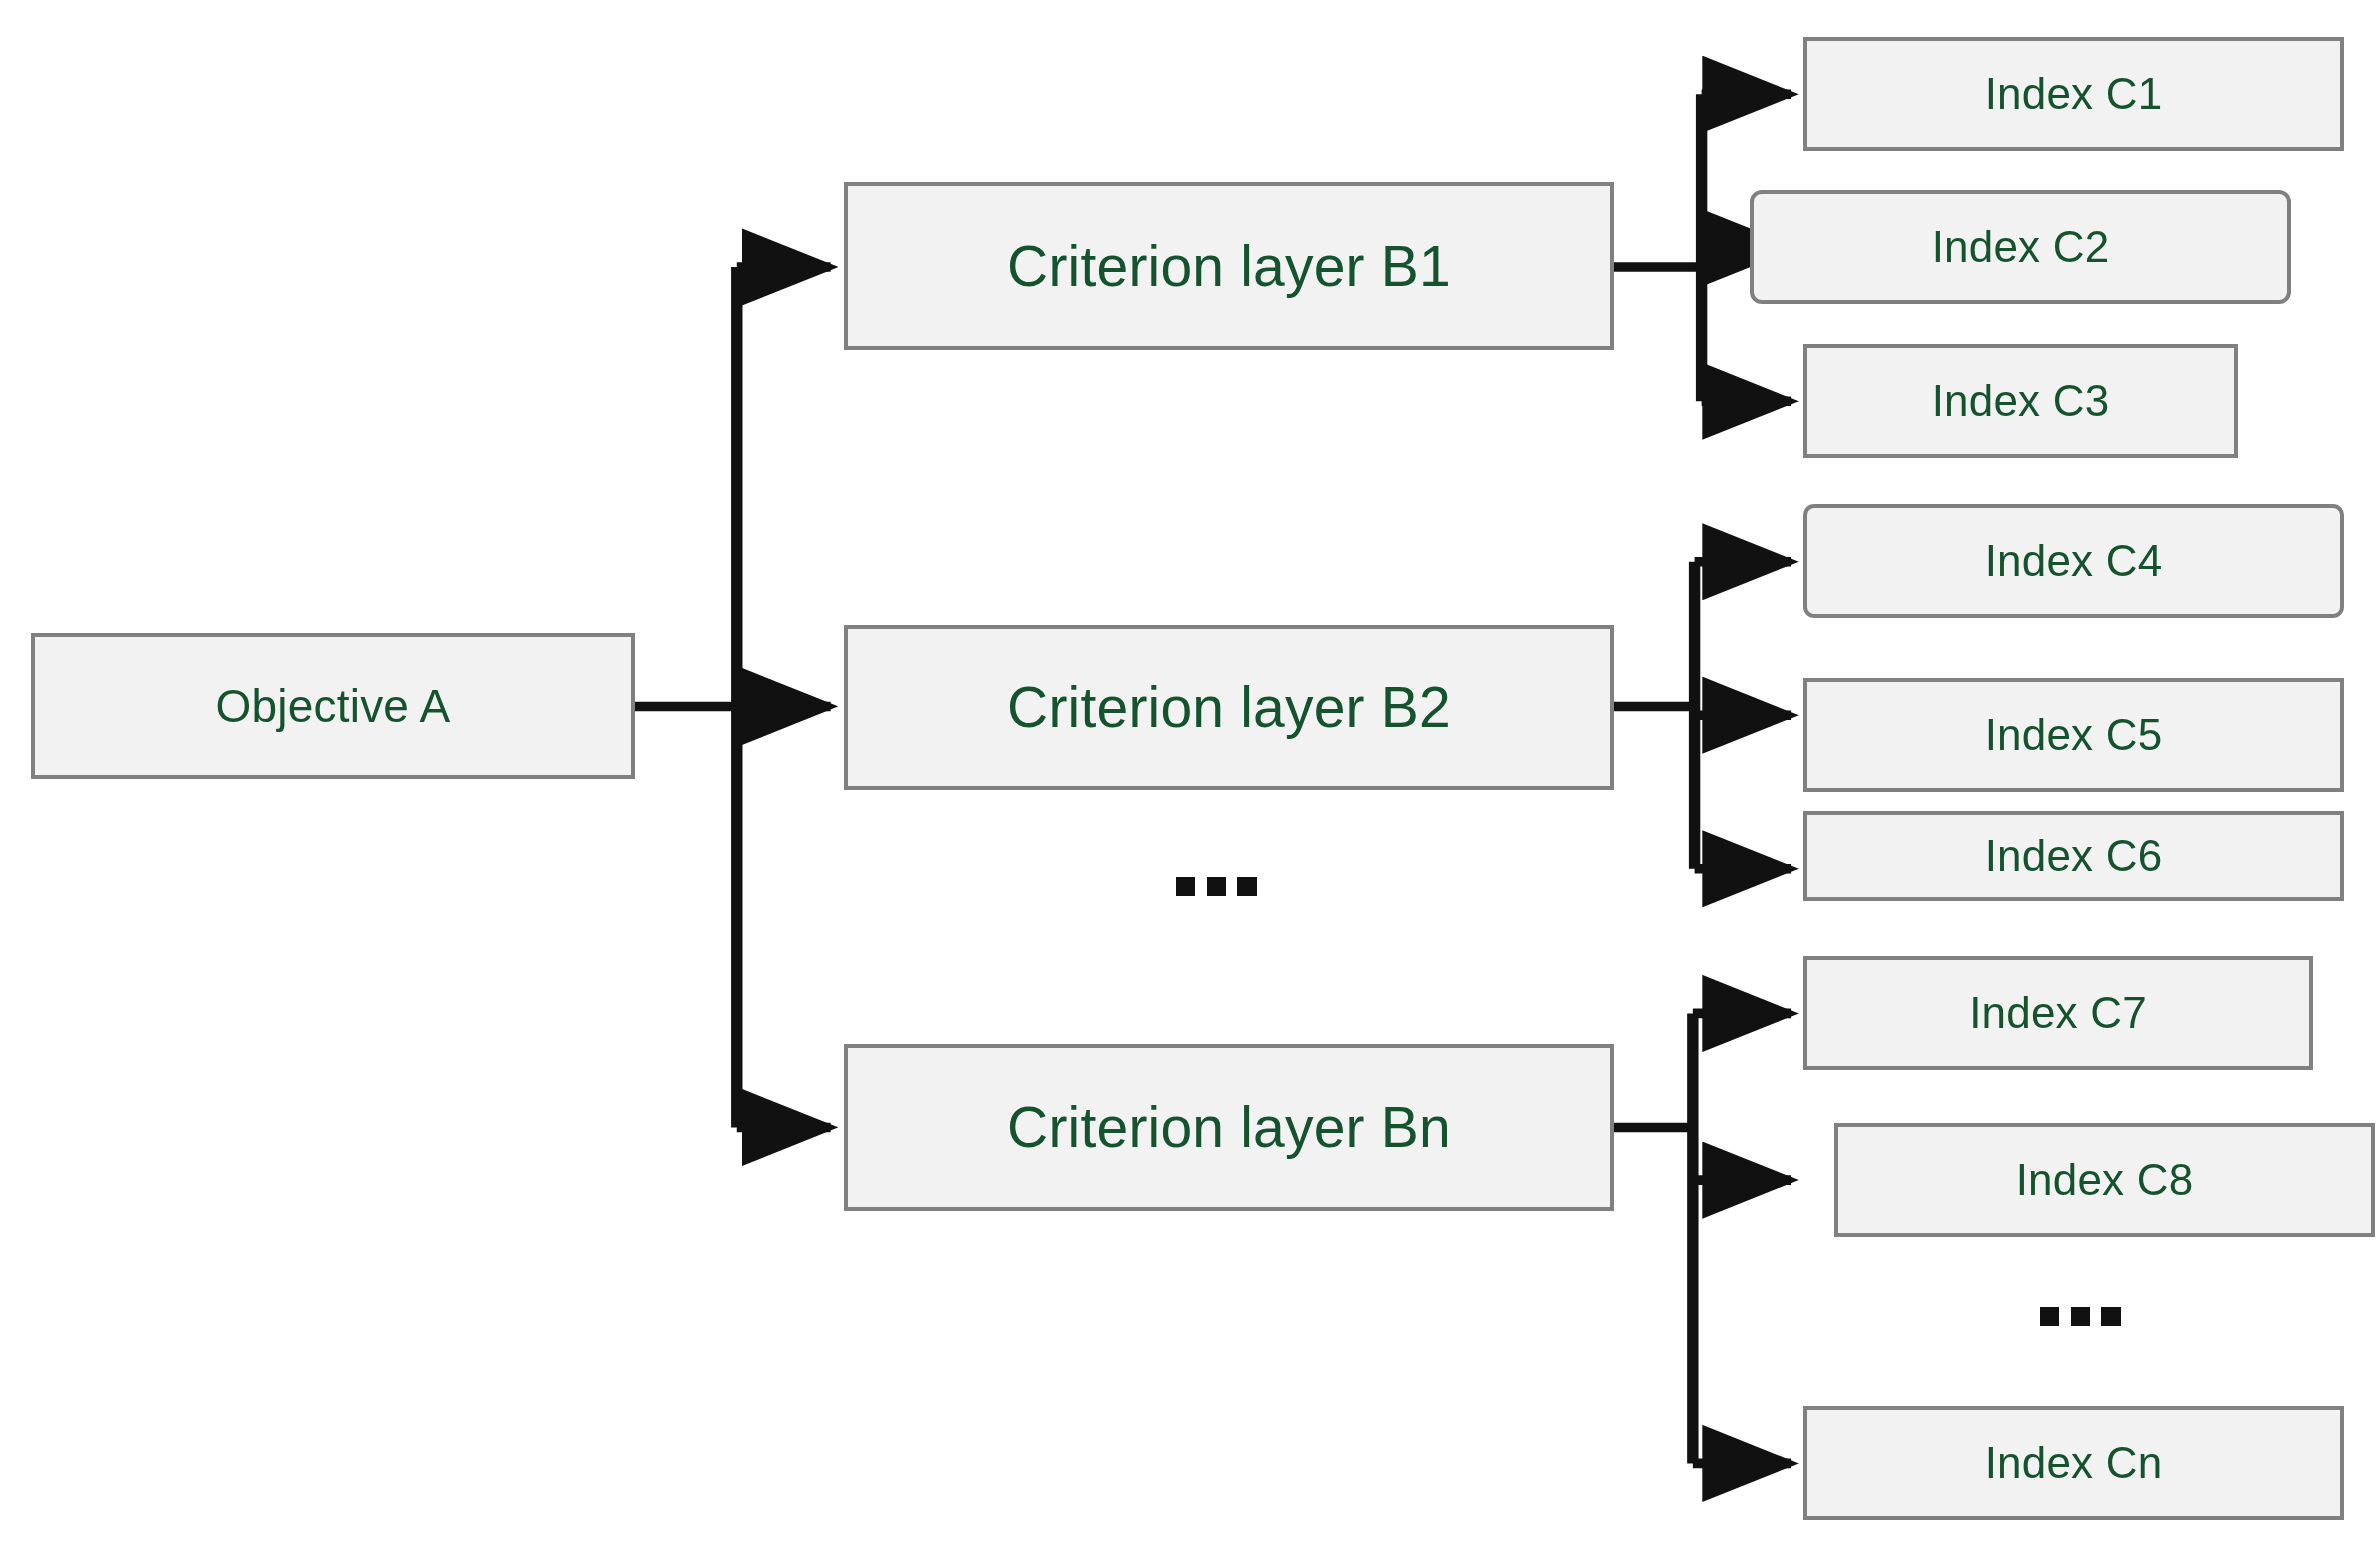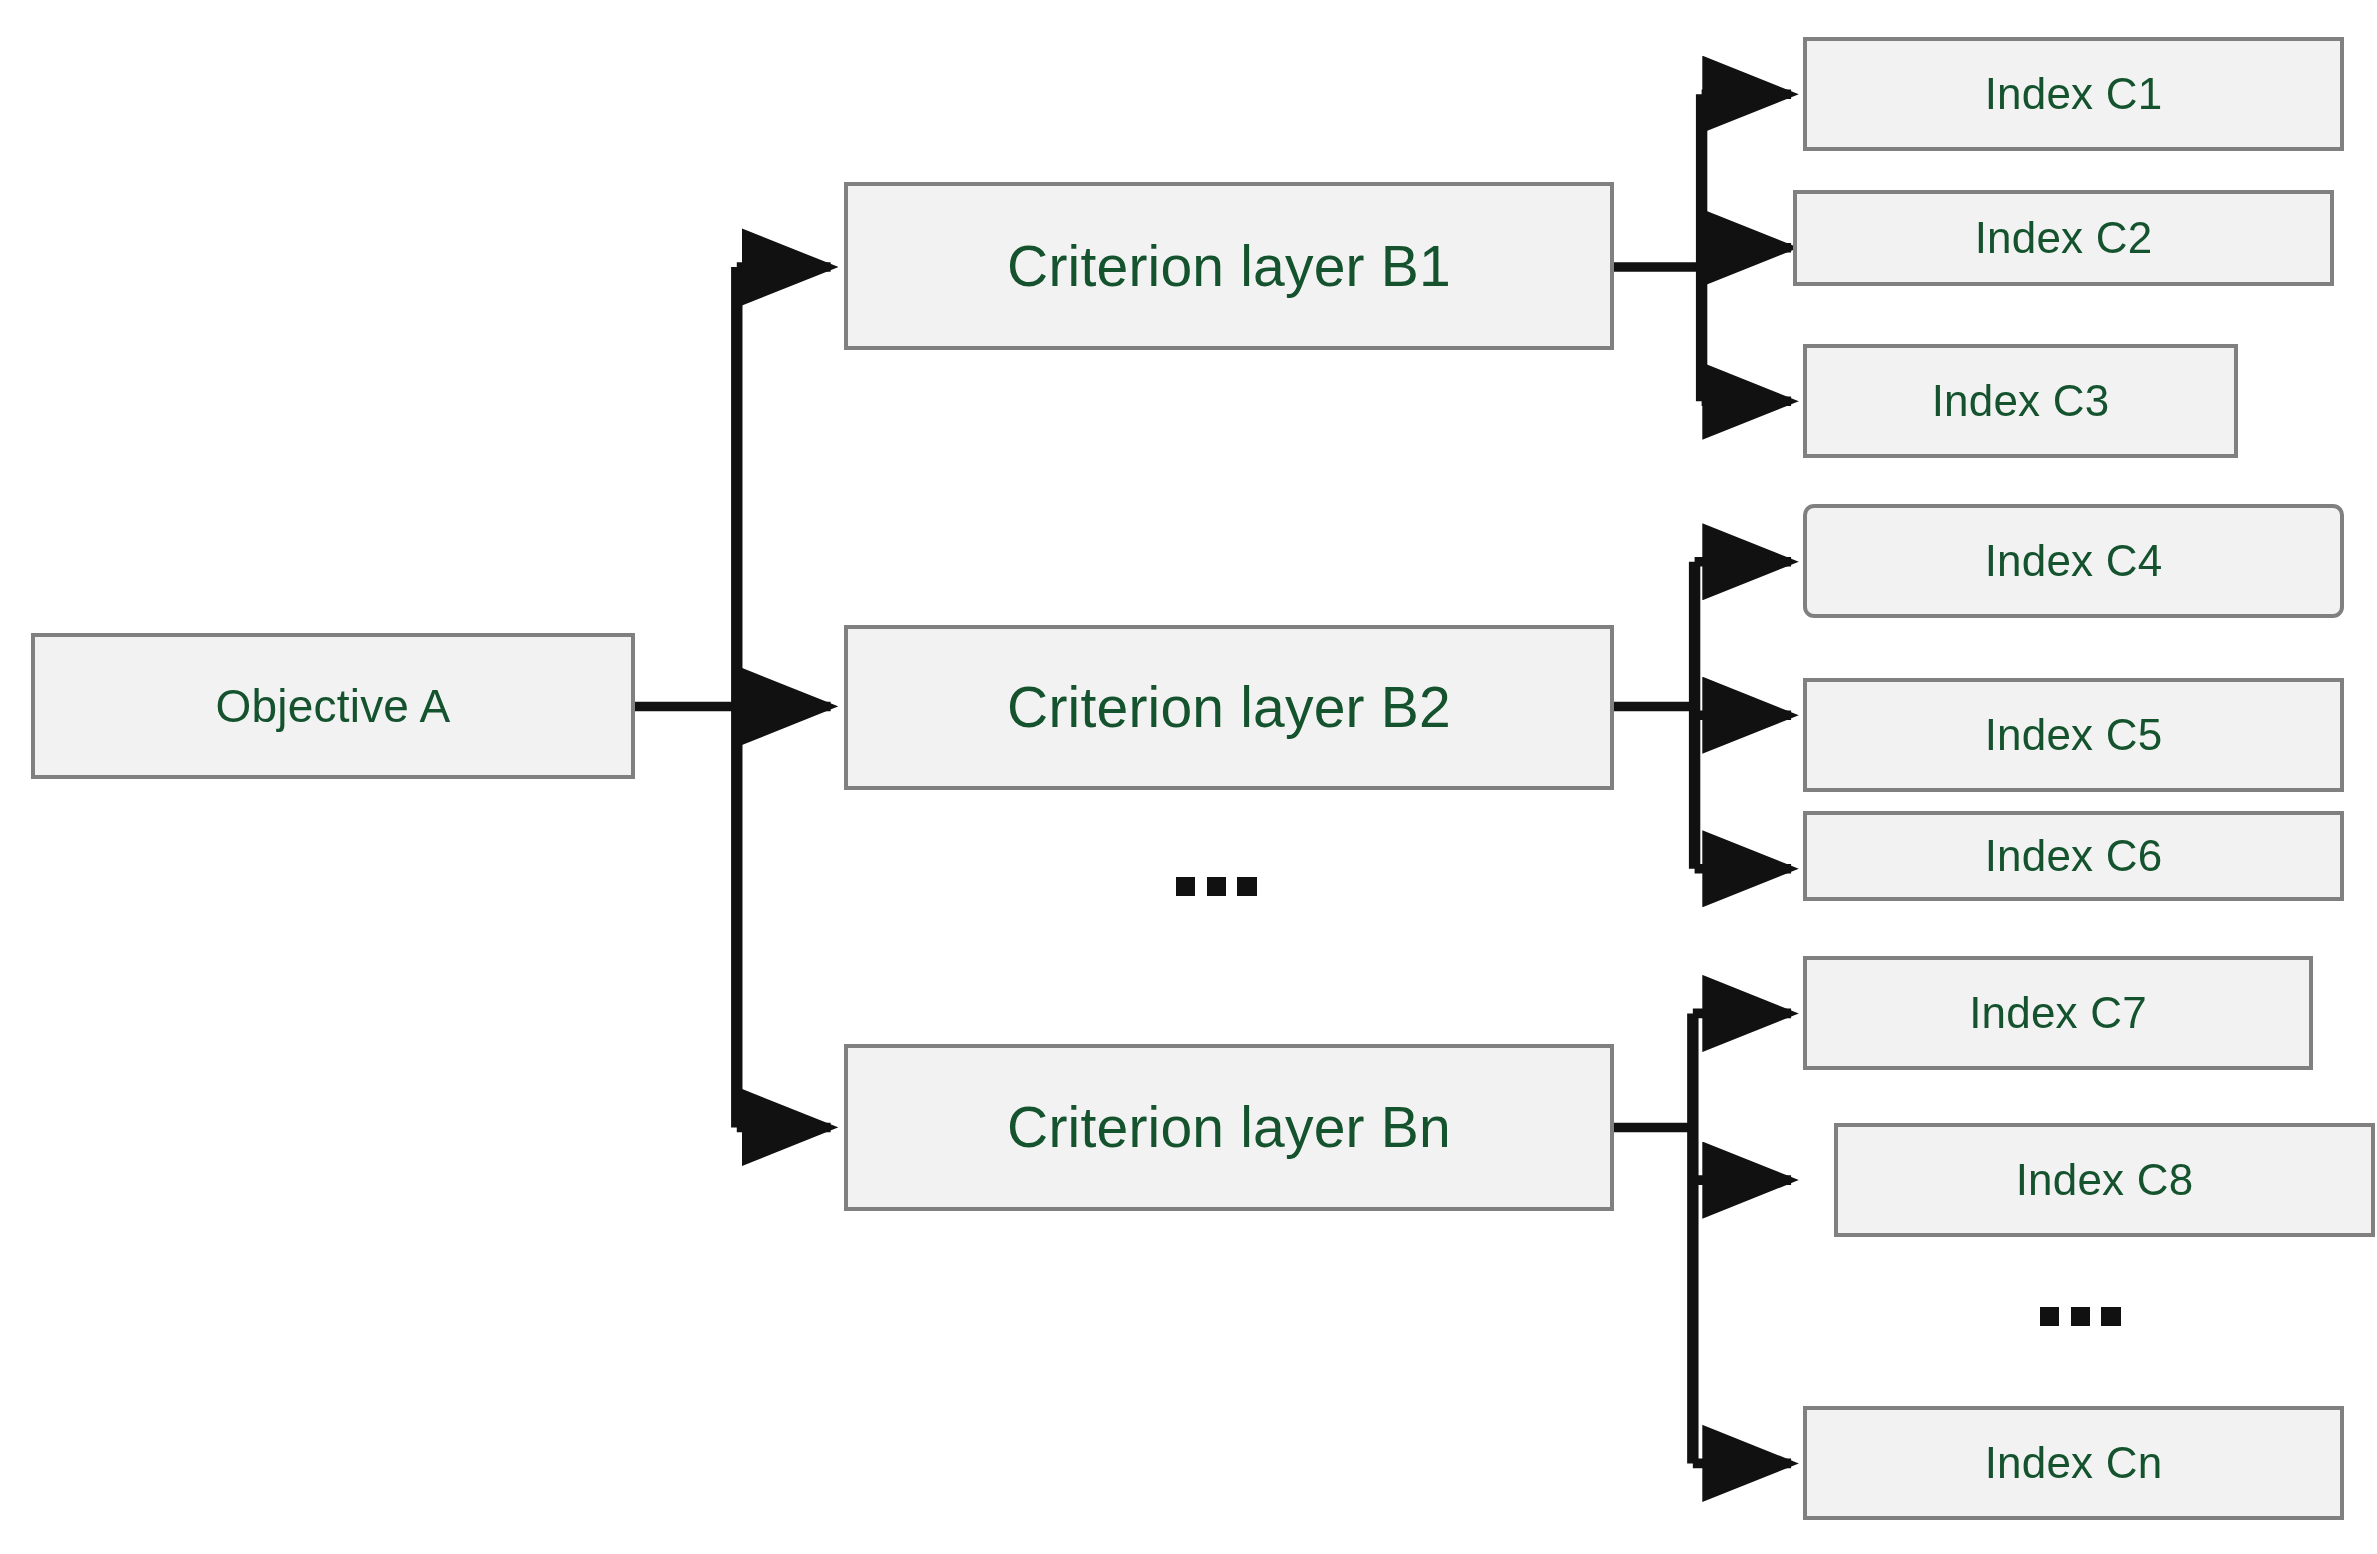--- a/index.html
+++ b/index.html
@@ -119,21 +119,21 @@
   </div>
 
   <div class="node node-criterion" style="left:844px; top:1044px; width:770px; height:167px;">
     <span class="node-label">Criterion layer Bn</span>
   </div>
 
   <div class="node node-index" style="left:1803px; top:37px; width:541px; height:114px;">
     <span class="node-label">Index C1</span>
   </div>
 
-  <div class="node node-index" style="left:1793px; top:190px; width:541px; height:96px;">
+  <div class="node node-index" style="left:1750px; top:190px; width:541px; height:114px;border-radius:12px;">
     <span class="node-label">Index C2</span>
   </div>
 
   <div class="node node-index" style="left:1803px; top:344px; width:435px; height:114px;">
     <span class="node-label">Index C3</span>
   </div>
 
   <div class="node node-index" style="left:1803px; top:504px; width:541px; height:114px;border-radius:11px;">
     <span class="node-label">Index C4</span>
   </div>

